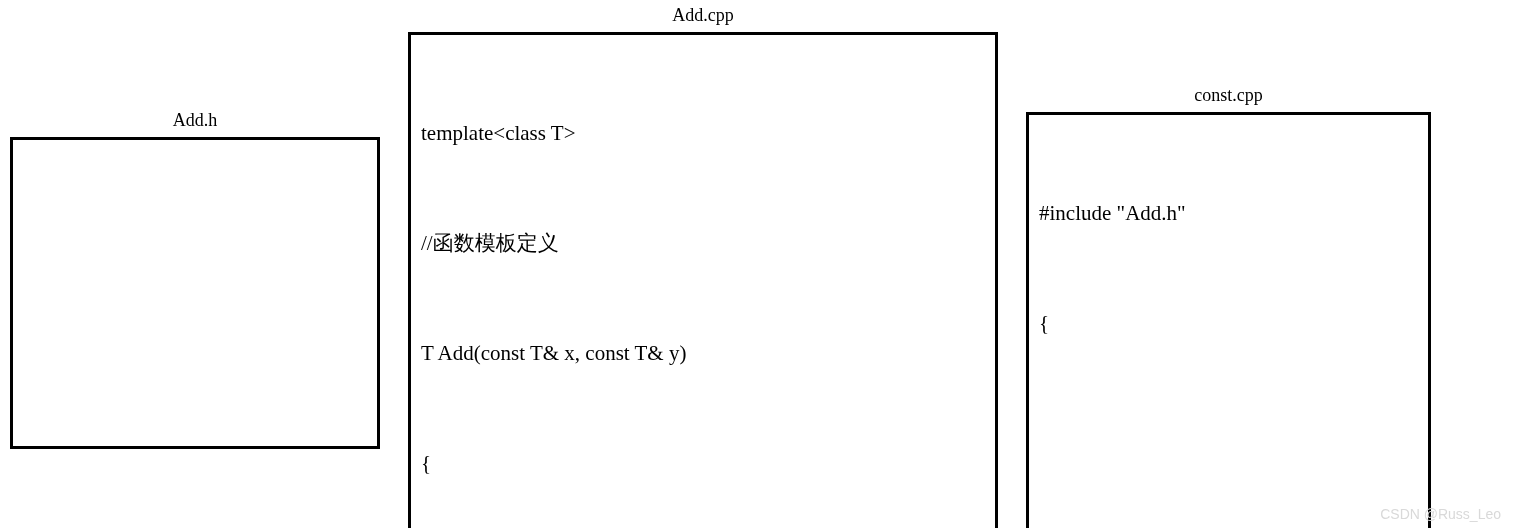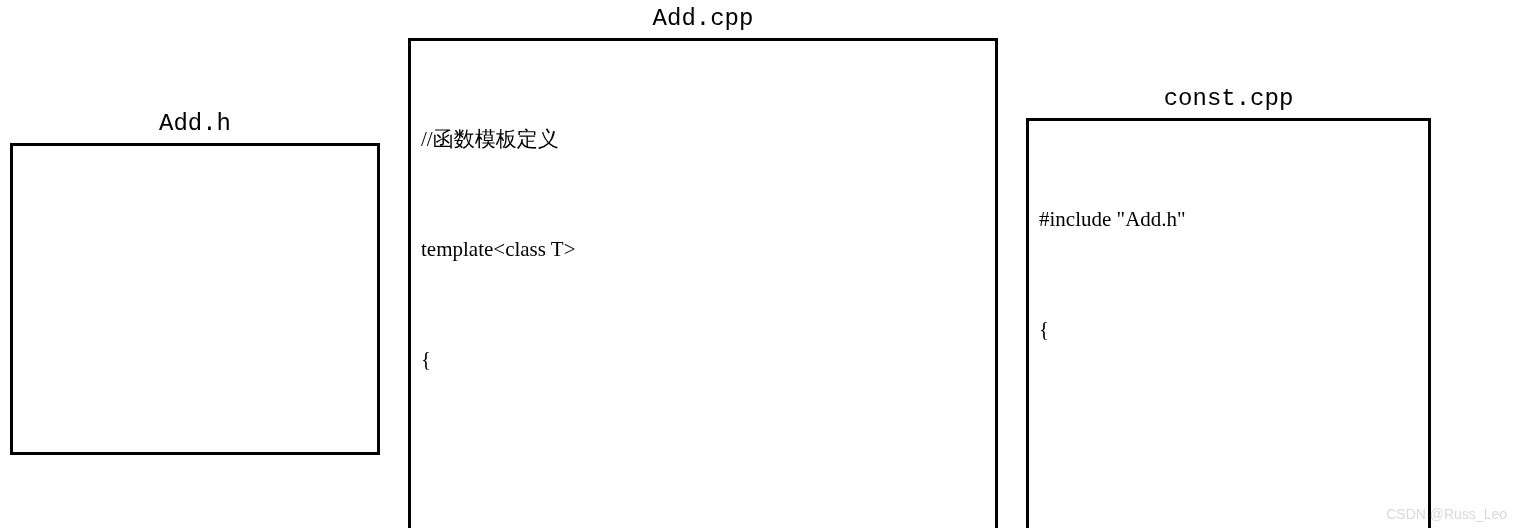--- a/index.html
+++ b/index.html
@@ -18,42 +18,42 @@
       align-items: flex-start;
       gap: 28px;
       padding-top: 0;
     }
     .panel {
       display: flex;
       flex-direction: column;
       align-items: center;
     }
     .panel-title {
-      font-size: 24px;
+      font-size: 18px;
       margin-bottom: 6px;
-      font-family: Liberation Mono, monospace;
+      font-family: Liberation Serif, serif;
     }
     .code-box {
       border: 3px solid #000000;
       padding: 6px 10px;
       line-height: 1.75;
       font-family: "Times New Roman", "SimSun", serif;
       white-space: pre;
       font-size: 21px;
     }
     .panel-left { margin-top: 105px; }
     .panel-mid  { margin-top: 0px; }
     .panel-right{ margin-top: 80px; }
     .box-left  { width: 370px; }
     .box-mid   { width: 590px; }
     .box-right { width: 405px; }
     .watermark {
       position: absolute;
       bottom: 6px;
-      right: 20px;
+      right: 26px;
       font-size: 14px;
       color: #d9d9d9;
       font-family: Arial, sans-serif;
     }
     .empty-line { height: 1.75em; }
   </style>
 </head>
 <body>
 
 <div class="container">
@@ -64,22 +64,23 @@
       <div class="empty-line"></div>
       
       
       
     </div>
   </div>
 
   <div class="panel panel-mid">
     <div class="panel-title">Add.cpp</div>
     <div class="code-box box-mid">
+      <div>template&lt;class T&gt;</div>
       <div>//函数模板定义</div>
-      <div>template&lt;class T&gt;</div>
+      <div>T Add(const T&amp; x, const T&amp; y)</div>
       <div>{</div>
       
       
       
       
       
       
       
     </div>
   </div>

